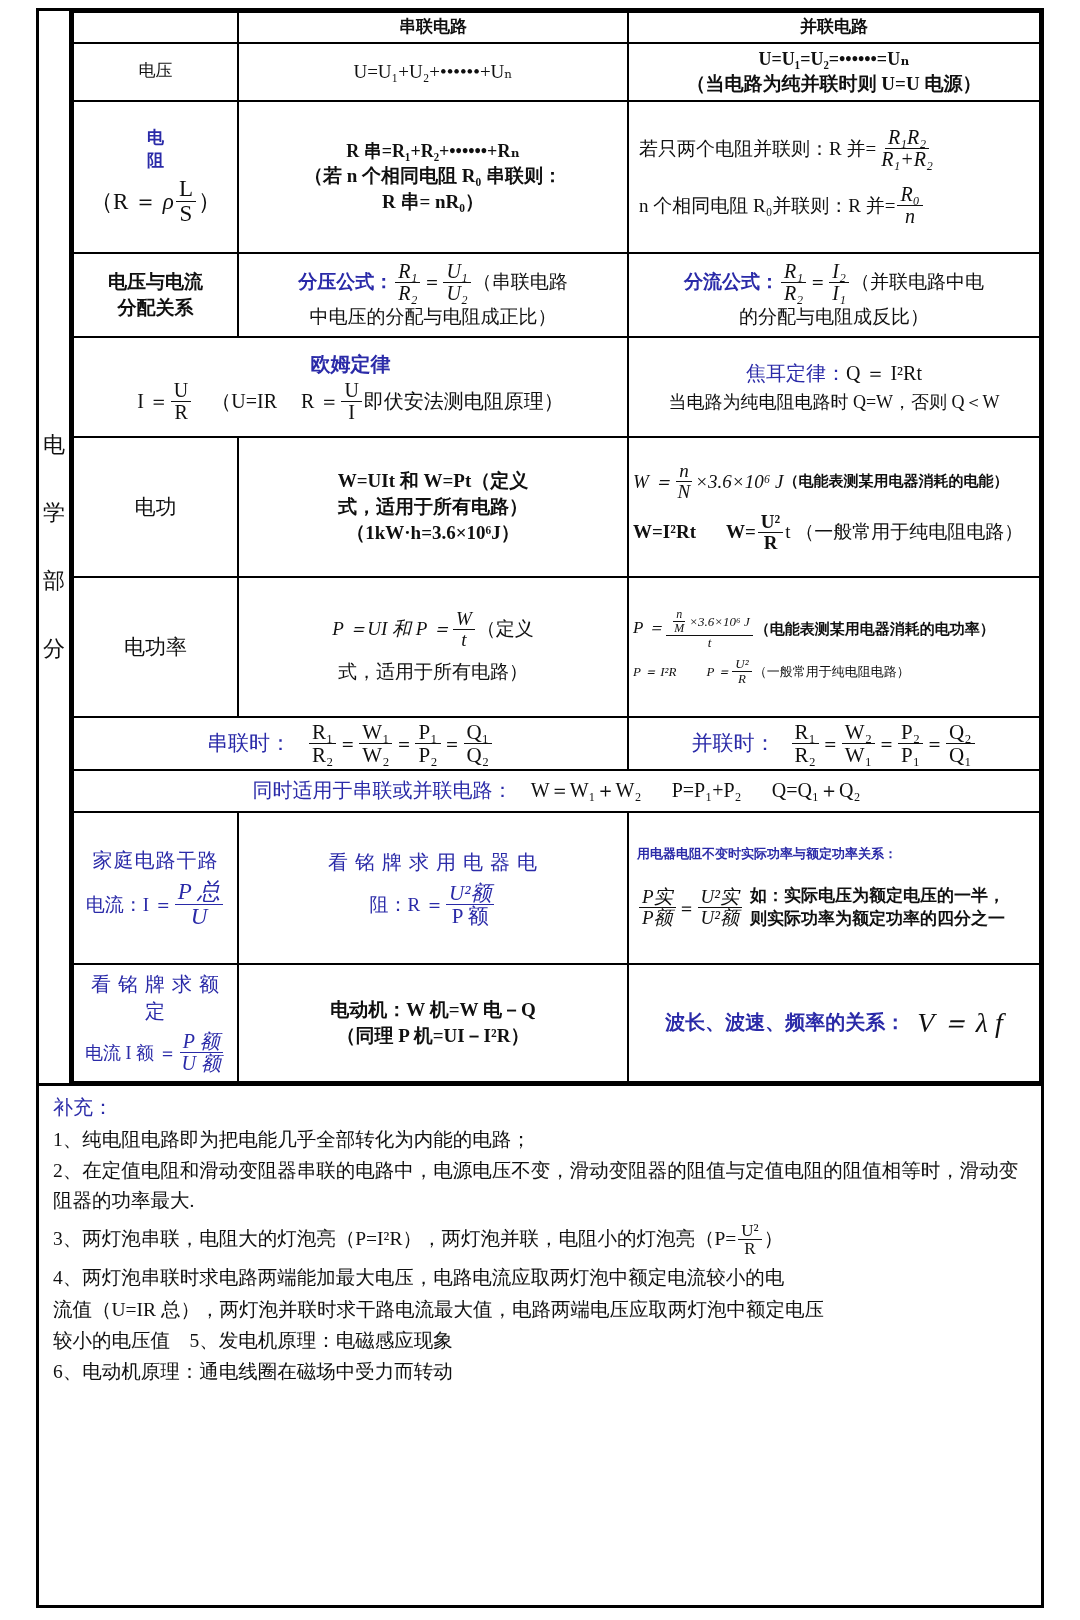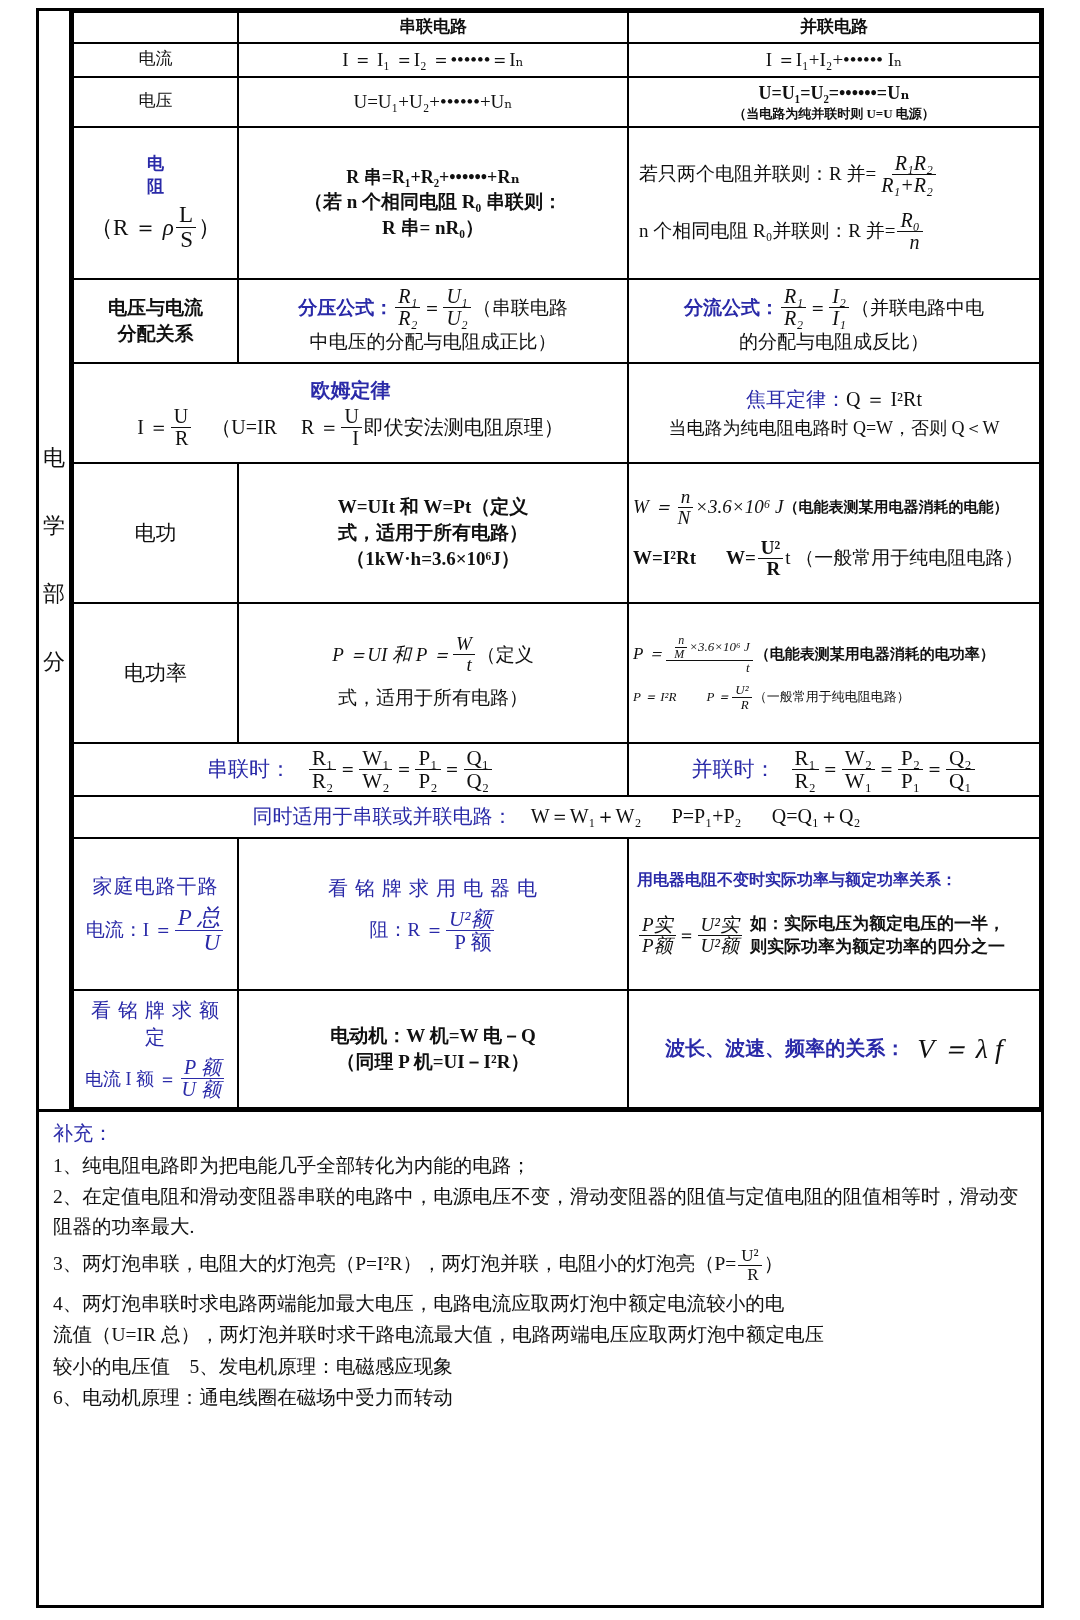--- a/index.html
+++ b/index.html
@@ -76,21 +76,21 @@
   .c2 { width: 390px; }
   .c3 { width: 412px; }
 
   
   .hdr { font-size: 23px; font-weight: 600; padding: 8px 0; }
 
   
   .frac {
     display: inline-flex;
     flex-direction: column;
-    align-items: flex-end;
+    align-items: center;
     vertical-align: middle;
     margin: 0 2px;
     line-height: 1.05;
   }
   .frac > .num { border-bottom: 1.4px solid currentColor; padding: 0 3px; }
   .frac > .den { padding: 0 3px; }
   .it { font-style: italic; }
   .bd { font-weight: bold; }
   .row-line { display: block; font-weight: bold; }
   .nowrapx { white-space: nowrap; }
@@ -134,38 +134,29 @@
             <col class="c3">
           </colgroup>
 
         <tbody>
             <tr>
           <td></td>
           <td class="hdr cRed">串联电路</td>
           <td class="hdr cRed">并联电路</td>
         </tr>
 
-        <tr>
-          <td class="lbl cBlue">电流</td>
-          <td>
-            <span style="font-size:19px">I ＝ I₁ ＝I₂ ＝••••••＝Iₙ</span>
-          </td>
-          <td>
-            <span style="font-size:19px">I ＝I₁+I₂+•••••• Iₙ</span>
-          </td>
-        </tr>
 
         <tr>
           <td class="lbl cBlue">电压</td>
           <td>
             <span style="font-size:19px">U=U₁+U₂+••••••+Uₙ</span>
           </td>
           <td>
             <span class="row-line" style="font-size:18px">U=U₁=U₂=••••••=Uₙ</span>
-            <span class="row-line" style="font-size:13px">（当电路为纯并联时则 U=U 电源）</span>
+            <span class="row-line" style="font-size:19px">（当电路为纯并联时则 U=U 电源）</span>
           </td>
         </tr>
 
         <tr style="height:152px">
           <td class="lbl">
             <span class="row-line cBlue">电</span>
             <span class="row-line cBlue">阻</span>
             <span class="inline-mid cDark" style="font-size:23px;margin-top:4px">
               （R&nbsp;＝&nbsp;<span class="it">ρ</span><span class="frac">
                     <span class="num">L</span>
@@ -407,21 +398,21 @@
             <div class="cBlue" style="font-size:20px;letter-spacing:1px">看 铭 牌 求 用 电 器 电</div>
             <div class="inline-mid cBlue" style="font-size:19px;flex-wrap:nowrap;margin-top:6px">
               <span>阻：R ＝</span>
               <span class="frac" style="font-size:21px">
                 <span class="num it">U²额</span>
                 <span class="den">P 额</span>
               </span>
             </div>
           </td>
           <td style="text-align:left;padding-left:8px">
-            <div class="cBlue bd" style="font-size:16px;margin-bottom:22px">用电器电阻不变时实际功率与额定功率关系：</div>
+            <div class="cBlue bd" style="font-size:13px;margin-bottom:22px">用电器电阻不变时实际功率与额定功率关系：</div>
             <div class="inline-mid" style="flex-wrap:nowrap">
               <span class="frac it" style="font-size:19px">
                 <span class="num">P实</span>
                 <span class="den">P额</span>
               </span>
               <span style="font-size:18px">＝</span>
               <span class="frac it" style="font-size:19px">
                 <span class="num">U²实</span>
                 <span class="den">U²额</span>
               </span>

